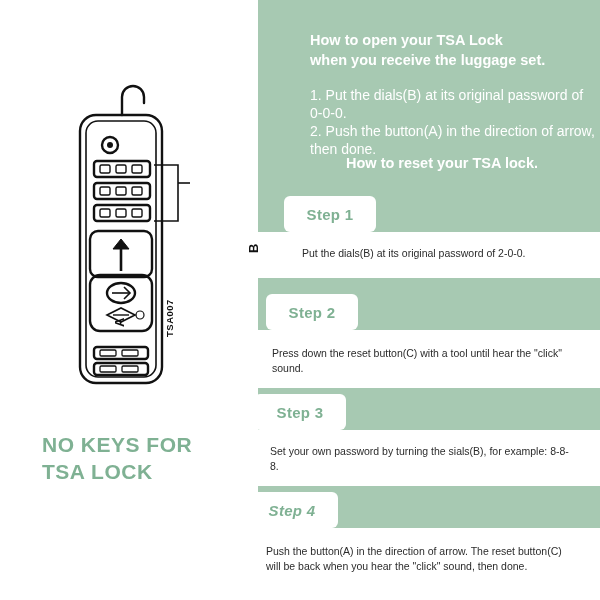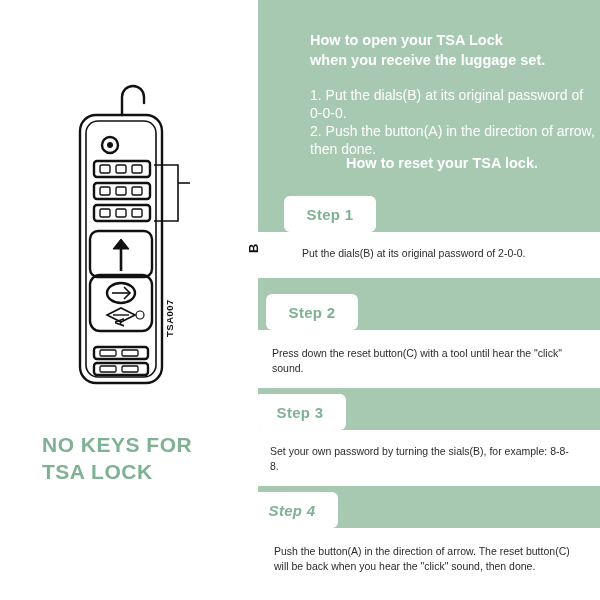--- a/index.html
+++ b/index.html
@@ -165,21 +165,21 @@
     <div class="step-tab" style="left:-4px; top:294px; width:92px; height:36px;">Step 2</div>
     <div class="white-block" style="left:0px; top:330px; width:342px; height:58px;"></div>
     <div class="step-text" style="left:14px; top:346px; width:300px;">Press down the reset button(C) with a tool until hear the "click" sound.</div>
 
     <div class="step-tab" style="left:-16px; top:394px; width:92px; height:36px;">Step 3</div>
     <div class="white-block" style="left:0px; top:430px; width:342px; height:56px;"></div>
     <div class="step-text" style="left:0; top:444px; width:300px;margin-left:12px;">Set your own password by turning the sials(B), for example: 8-8-8.</div>
 
     <div class="step-tab" style="left:-24px; top:492px; width:92px; height:36px;font-style:italic;">Step 4</div>
     <div class="white-block" style="left:0px; top:528px; width:342px; height:72px;"></div>
-    <div class="step-text" style="left:8px; top:544px; width:312px;margin-left:8px;">Push the button(A) in the direction of arrow. The reset button(C) will be back when you hear the "click" sound, then done.</div>
+    <div class="step-text" style="left:8px; top:544px; width:312px;">Push the button(A) in the direction of arrow. The reset button(C) will be back when you hear the "click" sound, then done.</div>
   </div>
 
   <div class="lock-wrap">
     <svg width="190" height="360" viewBox="0 0 190 360" xmlns="http://www.w3.org/2000/svg">
       <g fill="none" stroke="#111111" stroke-width="2.4">
 
         <path d="M62 40 L62 22 A11 11 0 0 1 84 22 L84 28" stroke-linecap="round"></path>
 
         <rect x="20" y="40" width="82" height="268" rx="16" ry="16"></rect>
         <rect x="26" y="46" width="70" height="256" rx="12" ry="12" stroke-width="1.6"></rect>

